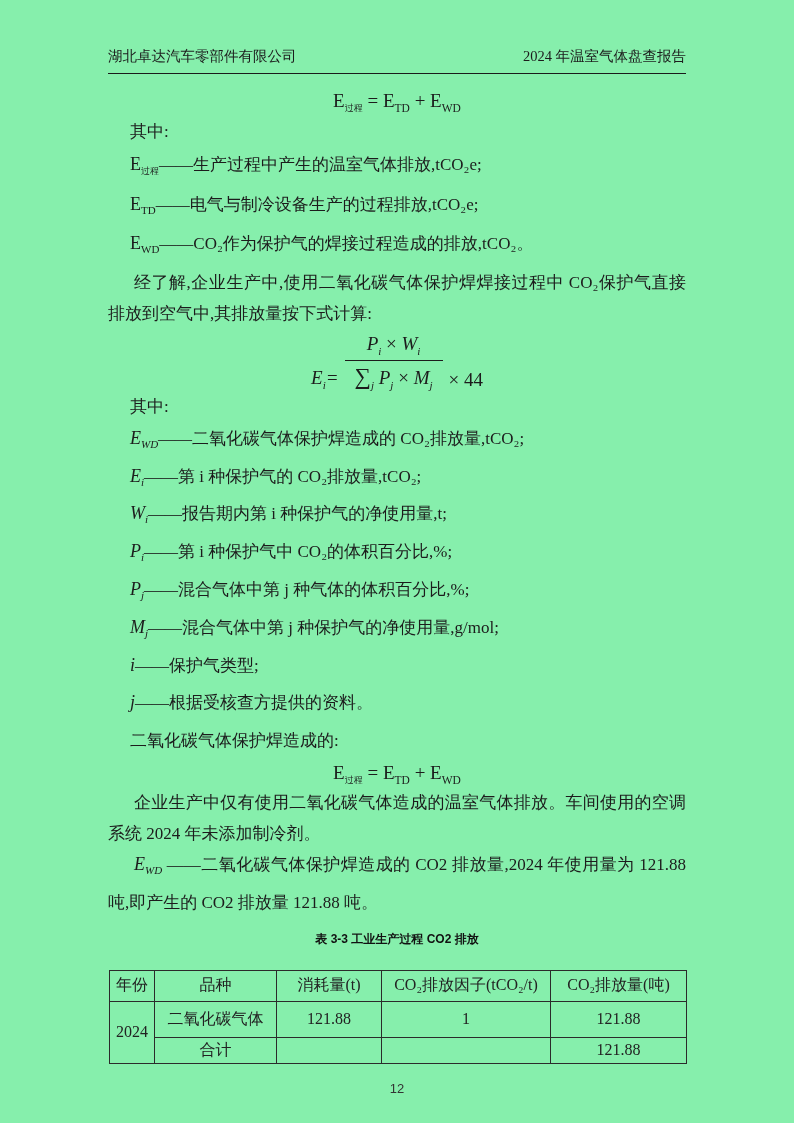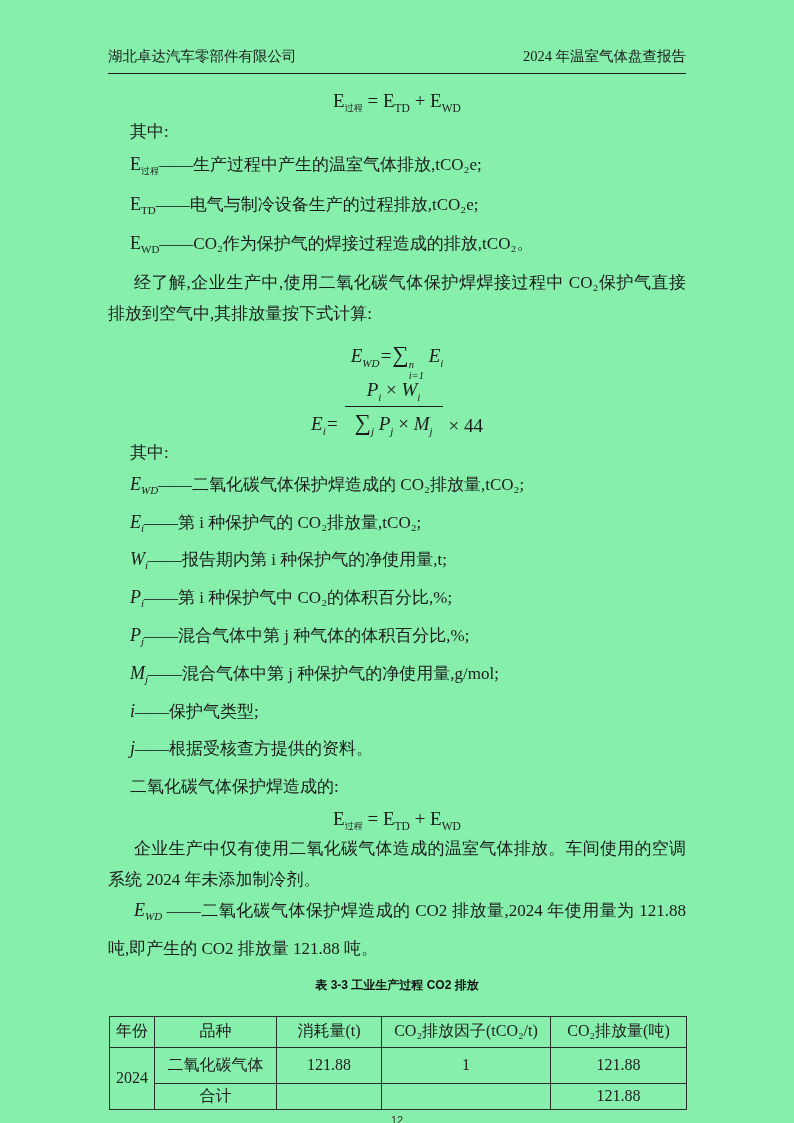--- a/index.html
+++ b/index.html
@@ -68,21 +68,21 @@
     font-size:16px;color:#222;
   }
   table.data td,table.data th{
     border:1.5px solid #2b2b2b;text-align:center;vertical-align:middle;
     font-weight:normal;padding:0 2px;overflow:hidden;
   }
   tr.hrow{height:31px;}
   tr.r1{height:36px;}
   tr.r2{height:26px;}
 
-  .footer{ text-align:center;font-size:11px;margin-top:4px;
+  .footer{ text-align:center;font-size:13px;margin-top:17px;
     font-family:"Liberation Sans","DejaVu Sans",sans-serif;color:#333;}
 </style>
 </head>
 <body>
 
 <div class="page">
   <div class="inner">
 
     <div class="hdr">
       <span>湖北卓达汽车零部件有限公司</span>
@@ -100,26 +100,20 @@
     <div class="bodyline where">其中:</div>
 
     <div>
       <div class="def"><span class="sym">E</span><span class="csub" style="font-size:9px;vertical-align:-4px;">过程</span><span>——生产过程中产生的温室气体排放,tCO₂e;</span></div>
       <div class="def"><span class="sym">E</span><sub>TD</sub><span>——电气与制冷设备生产的过程排放,tCO₂e;</span></div>
       <div class="def"><span class="sym">E</span><sub>WD</sub><span>——CO₂作为保护气的焊接过程造成的排放,tCO₂。</span></div>
     </div>
 
     <div class="bodyline para">经了解,企业生产中,使用二氧化碳气体保护焊焊接过程中 CO₂保护气直接排放到空气中,其排放量按下式计算:</div>
 
-    <div class="formula-sum">
-      <span>E</span><sub>WD</sub><span>=</span><span class="sigma">∑</span><span class="limstack">
-          <span>n</span>
-          <span>i=1</span>
-        </span>&nbsp;<span>E</span><sub>i</sub>
-    </div>
 
     <div class="formula-frac">
       <span><span>E</span><sub>i</sub><span>=</span></span>
       <span class="frac">
         <span class="num"><span>P</span><sub>i</sub> <span style="font-style:normal">×</span> <span>W</span><sub>i</sub></span>
         <span class="den"><span class="sigma">∑</span><sub>j</sub> <span>P</span><sub>j</sub> <span style="font-style:normal">×</span> <span>M</span><sub>j</sub></span>
       </span>
       <span style="font-style:normal">× 44</span>
     </div>
 

